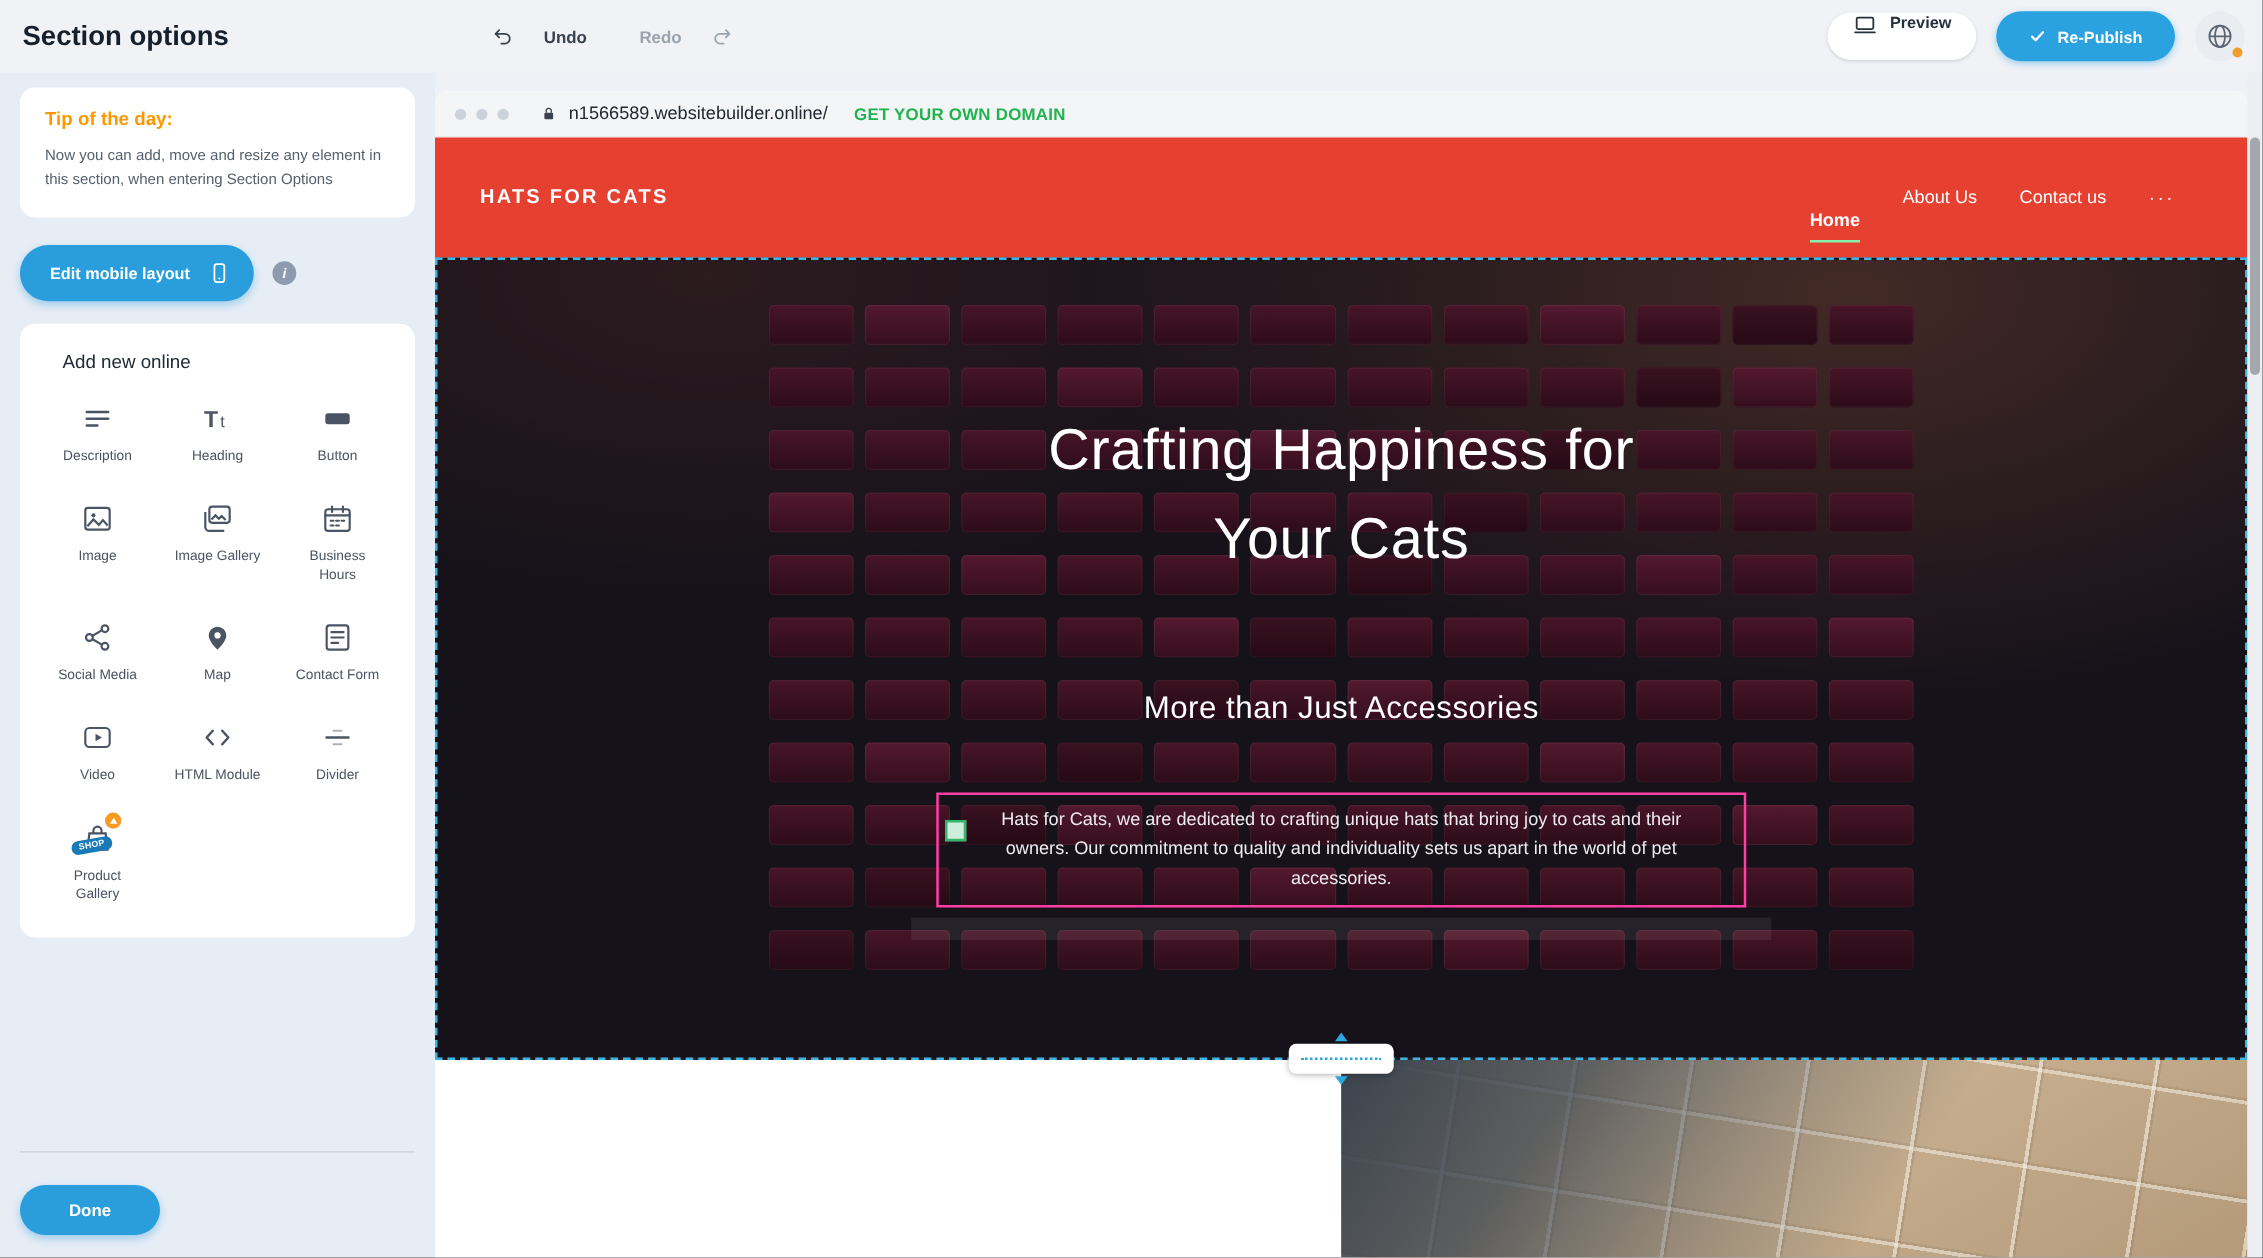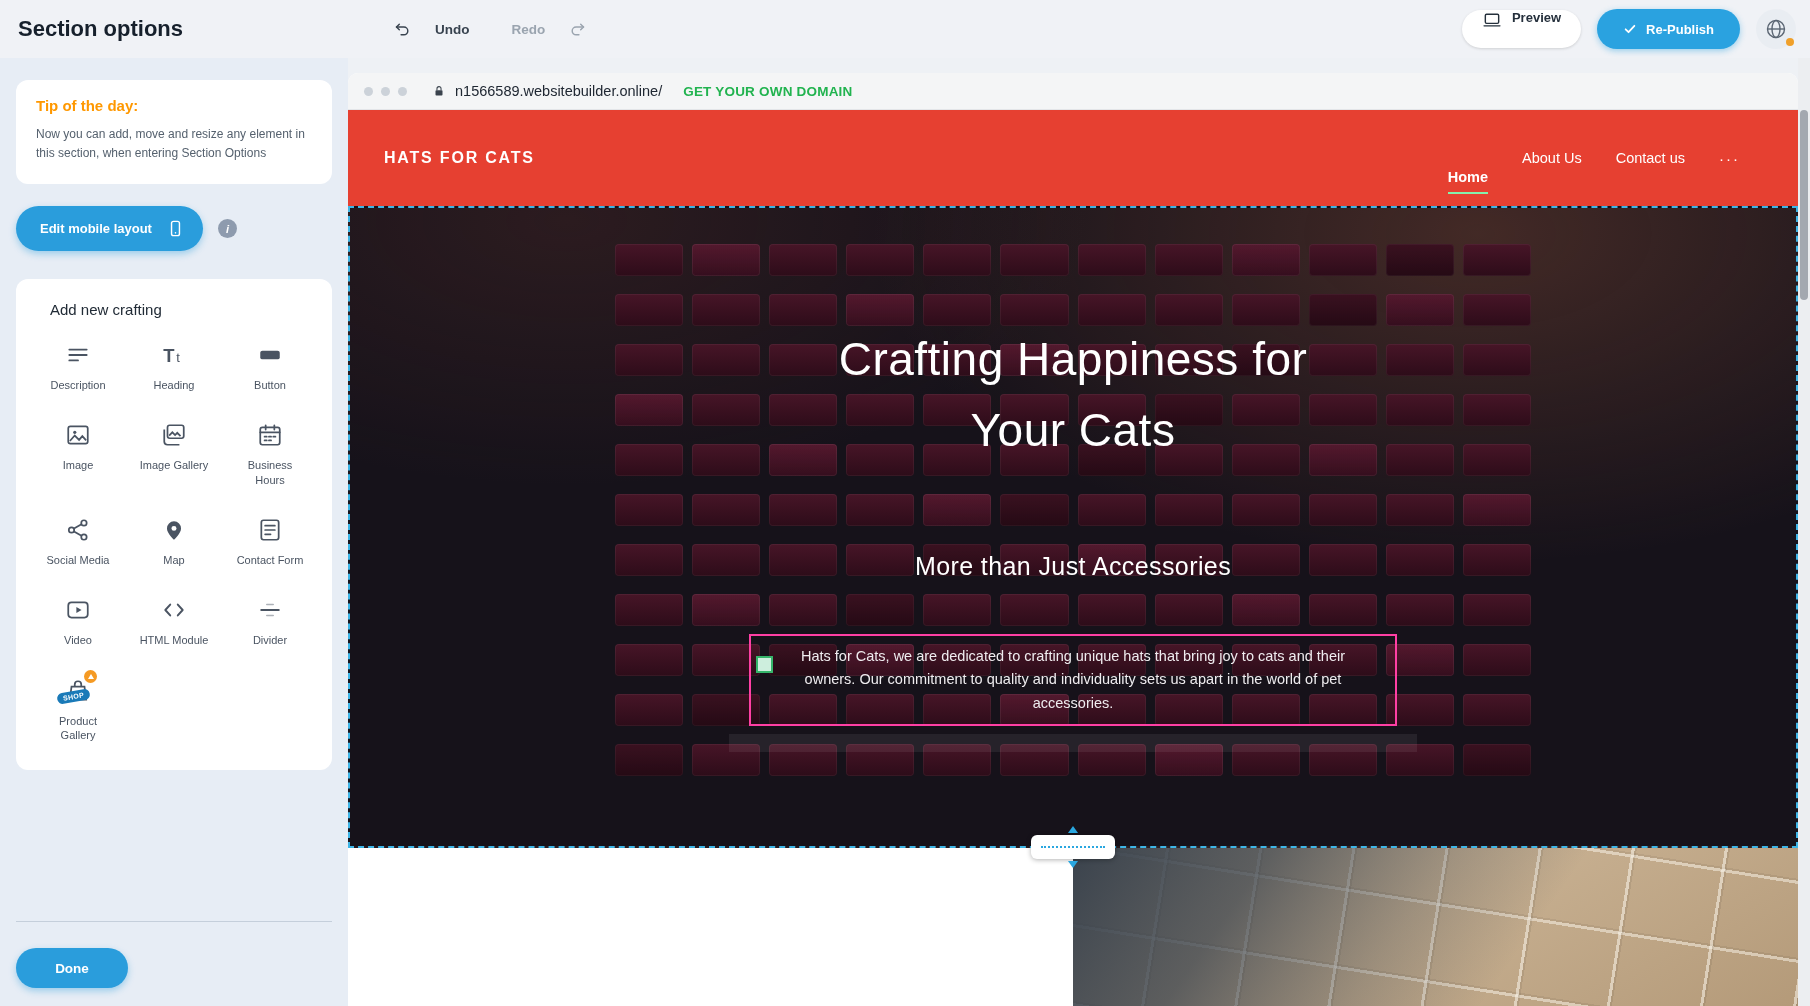--- a/index.html
+++ b/index.html
@@ -39,21 +39,21 @@
   .globe-dot { position:absolute; right:2px; bottom:3px; width:8px; height:8px; border-radius:50%; background:#f0a02a; }
 
   
   .app-body { display:flex; height:948px; }
 
   
   .sidebar { width:348px; background:#e7edf5; display:flex; flex-direction:column; padding-top:12px; }
   .tabs { display:flex; align-items:center; gap:8px; margin:4px 0 18px 30px; }
   .tab { font-size:13px; color:#2e3b49; padding:9px 17px; border-radius:20px; cursor:pointer; }
   .tab.active { background:#fff; font-weight:700; }
-  .card { background:#fff; border-radius:12px; margin:10px 16px 16px; }
+  .card { background:#fff; border-radius:12px; margin:0 16px 16px; }
   .tip-card { padding:17px 20px 22px; }
   .tip-title { color:#ff9800; font-weight:700; font-size:15px; margin-bottom:11px; }
   .tip-body { color:#55616e; font-size:12px; line-height:1.55; max-width:278px; }
   .mobile-row { display:flex; align-items:center; gap:15px; margin:6px 16px 18px; }
   .edit-mobile-btn {
     display:flex; align-items:center; gap:14px; background:#2a9ddc; border:none; cursor:pointer;
     color:#fff; font-weight:700; font-size:13px; border-radius:26px; padding:13px 18px 13px 24px;
     box-shadow:0 3px 7px rgba(42,157,220,.4);
   }
   .info-icon {
@@ -249,21 +249,21 @@
           <svg width="19" height="19" viewBox="0 0 24 24" fill="none" stroke="#fff" stroke-width="1.8">
               <rect x="7" y="3" width="10" height="18" rx="2.5"></rect>
               <circle cx="12" cy="17.5" r="1" fill="#fff" stroke="none"></circle>
             </svg>
         </span>
       </button>
       <span class="info-icon"></span>
     </div>
 
     <div class="card elements-card">
-      <div class="add-title">Add new crafting</div>
+      <div class="add-title">Add new online</div>
       <div class="el-grid">
 
         <div class="el-tile">
           <span class="el-icon">
             <svg width="26" height="26" viewBox="0 0 24 24" fill="none" stroke="currentColor" stroke-width="1.7" stroke-linecap="round">
                 <path d="M4 7h16M4 12h16M4 17h8"></path>
               </svg>
           </span>
           <span class="el-label">Description</span>
         </div>

